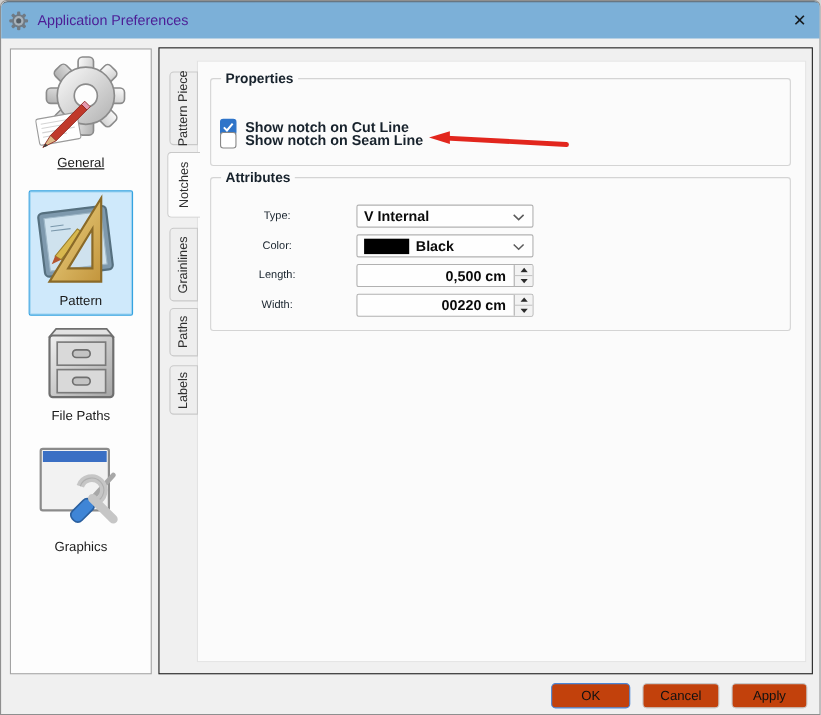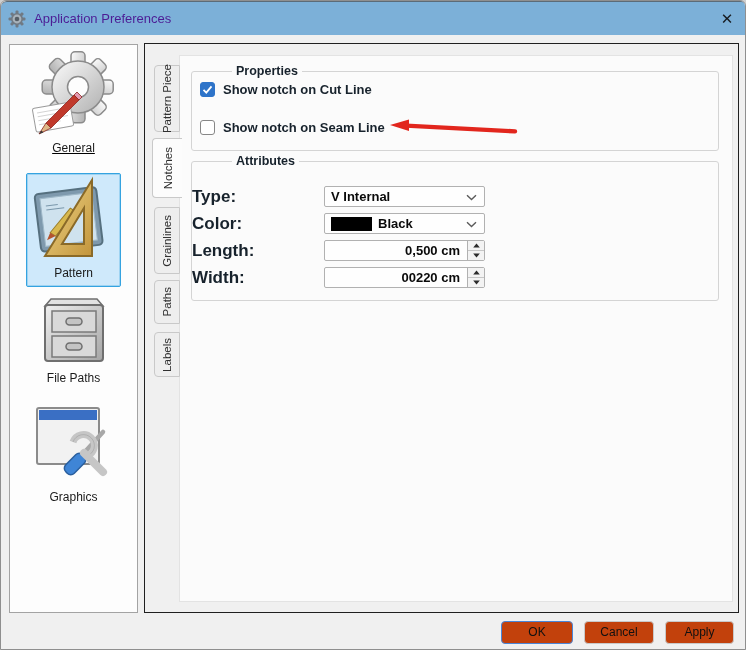--- a/index.html
+++ b/index.html
@@ -63,39 +63,39 @@
     left: 7px; width: 30px; background: #fcfcfc; border-right: none; z-index: 3;
   }
 
   
   .group {
     position: absolute; border: 1px solid #d4d4d4; border-radius: 3px;
     background: #fbfbfb;
   }
   .group-title {
     position: absolute; top: -8px; left: 9px; padding: 0 4px;
-    background: #fbfbfb; font-size: 12.5px; font-weight: bold; color: #17222c; margin-left: 31px;
+    background: #fbfbfb; font-size: 12.5px; font-weight: bold; color: #17222c;
   }
 
   
   .cb-row { position: absolute; left: 8px; display: flex; align-items: center; gap: 8px; height: 16px; }
   .checkbox {
     width: 15px; height: 15px; border-radius: 3px; flex: 0 0 auto;
     display: flex; align-items: center; justify-content: center;
   }
   .checkbox.checked { background: #2e74c9; border: 1px solid #2а74c9; }
   .checkbox.checked { border: 1px solid #2e74c9; }
   .checkbox.unchecked { background: #ffffff; border: 1px solid #878787; }
   .cb-label { font-size: 13px; font-weight: bold; color: #17222c; white-space: nowrap; }
 
   
   .f-label {
     position: absolute; left: 0; width: 126px; height: 21px; line-height: 21px;
-    text-align: left; padding-right: 6px;
-    font-size: 17px; font-weight: bold; color: #17222c;
+    text-align: center; padding-right: 6px;
+    font-size: 10px; font-weight: normal; color: #17222c;
   }
   .field {
     position: absolute; left: 132px; width: 161px; height: 21px;
     background: #fefefe; border: 1px solid #b1b1b1; border-radius: 2px;
   }
   .combo { display: flex; align-items: center; padding-left: 6px; cursor: default; }
   .combo .val { font-size: 13px; font-weight: bold; color: #0a0a0a; }
   .combo .chev { position: absolute; right: 7px; top: 7px; }
   .swatch { width: 41px; height: 14px; background: #000000; margin-right: 6px; flex: 0 0 auto; }
   .spin { }
@@ -257,21 +257,21 @@
       <span>Paths</span>
     </div>
     <div class="vtab" style="top:288px; height:45px;">
       <span>Labels</span>
     </div>
 
     <div id="pane">
 
       <div class="group" style="left:11px; top:15px; width:528px; height:80px;">
         <span class="group-title">Properties</span>
-        <div class="cb-row" style="top:9px;">
+        <div class="cb-row" style="top:35px;">
           <div class="checkbox checked">
             <svg width="13" height="13" viewBox="0 0 13 13">
               <polyline points="2.5,6.8 5.3,9.6 10.5,3.4" fill="none" stroke="#ffffff" stroke-width="1.8"></polyline>
             </svg>
           </div>
           <span class="cb-label">Show notch on Cut Line</span>
         </div>
         <div class="cb-row" style="top:47px;">
           <div class="checkbox unchecked"></div>
           <span class="cb-label">Show notch on Seam Line</span>

